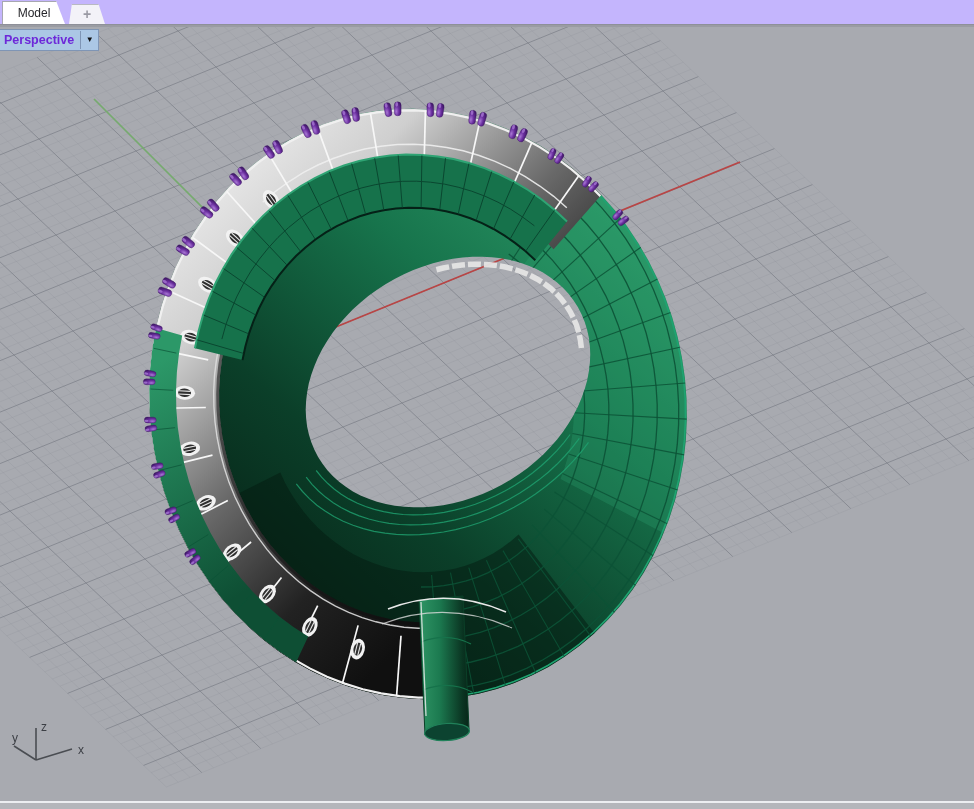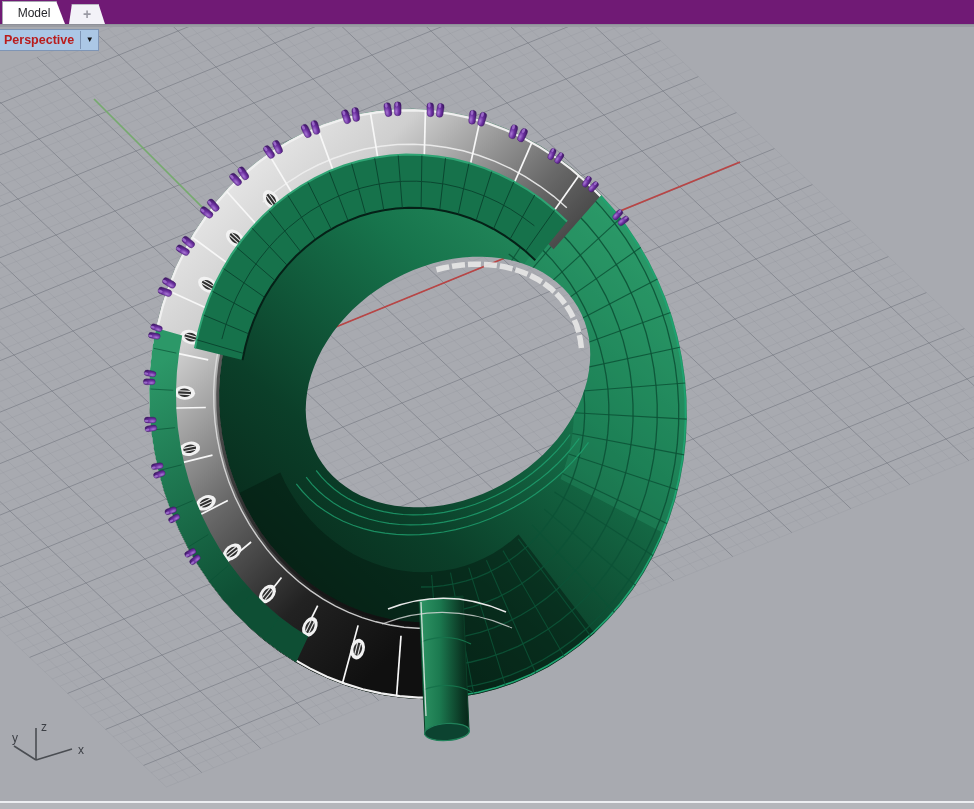--- a/index.html
+++ b/index.html
@@ -1,37 +1,37 @@
 <!DOCTYPE html>
 <html><head>
 <meta charset="utf-8">
 <style>
   html,body{margin:0;padding:0;background:#dfe0e5;}
   .app{position:relative;width:974px;height:809px;overflow:hidden;
        font-family:"Liberation Sans","DejaVu Sans",sans-serif;background:#a8aab0;}
   
-  .tabbar{position:absolute;left:0;top:0;width:974px;height:24px;background:#701a75;
+  .tabbar{position:absolute;left:0;top:0;width:974px;height:24px;background:#c4b5fd;
           border-bottom:1px solid #8e9099;display:flex;align-items:flex-end;z-index:5;}
   .tab{position:relative;height:22px;display:flex;align-items:center;justify-content:center;
        font-size:12px;color:#26262b;}
   .tab.active{background:#ffffff;width:62px;margin-left:2px;
        clip-path:polygon(0 0,86% 0,100% 100%,0 100%);
        border-top:1px solid #a7a7b0;border-left:1px solid #a7a7b0;}
   .tab.plus{background:#f3f2f8;width:36px;height:19px;margin-left:4px;color:#9a9aa4;
        font-size:14px;font-weight:bold;
        clip-path:polygon(8% 0,82% 0,100% 100%,0 100%);
        border-top:1px solid #b9b9c2;}
   .tab.plus span{transform:translateY(-1px);}
   
   .viewport{position:absolute;left:0;top:25px;width:974px;height:776px;background:#a8aab0;
             border-top:2px solid #9a9ca3;}
   .viewport svg{display:block;}
   .vplabel{position:absolute;left:0;top:2px;height:20px;display:flex;align-items:center;
            background:#abc7e5;border:1px solid #7f95b5;border-left:none;z-index:4;}
-  .vplabel .txt{padding:0 6px 0 4px;font-size:12.5px;font-weight:bold;color:#b91c1c;}
+  .vplabel .txt{padding:0 6px 0 4px;font-size:12.5px;font-weight:bold;color:#6d28d9;}
   .vplabel .sep{width:1px;height:18px;background:#7f95b5;}
   .vplabel .arr{width:17px;text-align:center;font-size:8px;color:#111;line-height:18px;}
   
   .bottomstrip{position:absolute;left:0;top:801px;width:974px;height:8px;background:#b4b6bb;
                border-top:2px solid #eceef1;}
 </style>
 </head>
 <body>
 
 <div class="app">

